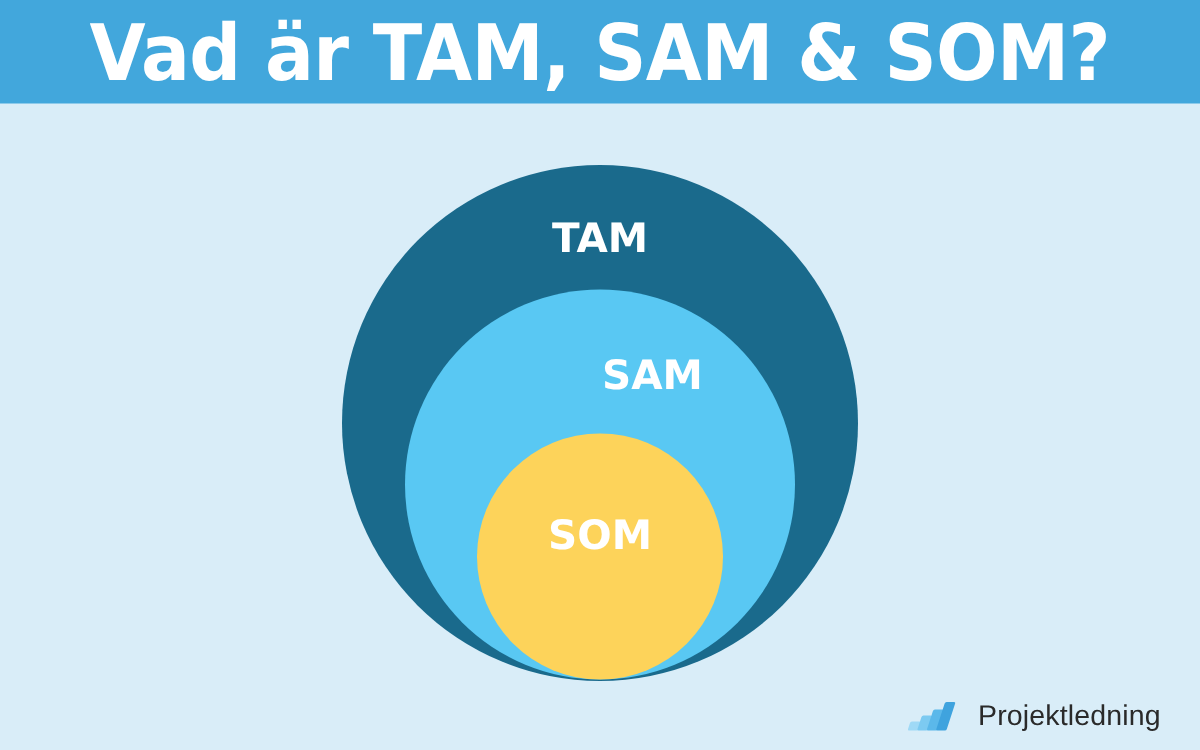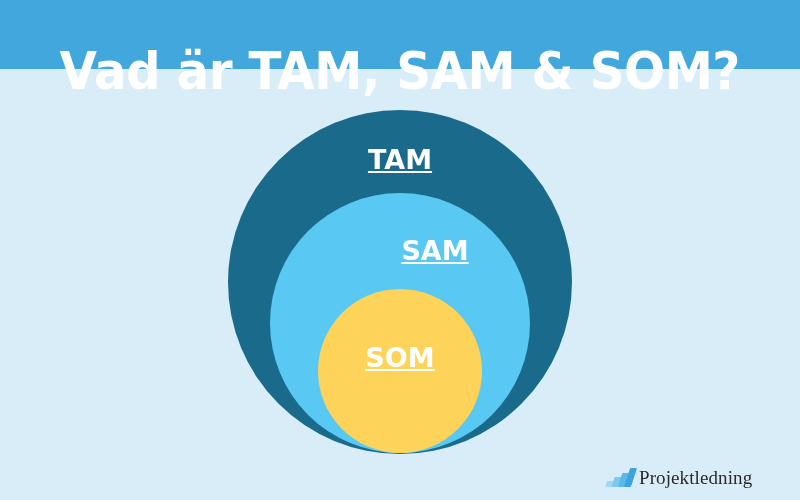--- a/index.html
+++ b/index.html
@@ -12,47 +12,45 @@
       position: absolute; left: 0; top: 0; width: 800px; height: 69px;
       background: #42a7dc;
     }
     .title {
       position: absolute; left: 0; top: 0; width: 800px; height: 69px;
       display: flex; align-items: center; justify-content: center;
       color: #ffffff; font-weight: bold; font-size: 52px;
       letter-spacing: -0.5px;
       font-family: "DejaVu Sans", sans-serif;
       white-space: nowrap;
-      margin-top: 35px;
     }
     .title span { display: inline-block; transform: scaleX(0.93); transform-origin: center; line-height: 1; margin-top: 2px; }
     .circle {
       position: absolute; border-radius: 50%;
     }
     .tam { left: 228px; top: 110px; width: 344px; height: 344px; background: #1a6a8c; }
     .sam { left: 270px; top: 193px; width: 260px; height: 260px; background: #59c8f3; }
     .som { left: 318px; top: 289px; width: 164px; height: 164px; background: #fdd35a; }
     .label {
       position: absolute; left: 0; width: 800px; text-align: center;
       color: #ffffff; font-weight: bold; font-size: 27px; line-height: 1;
       font-family: "DejaVu Sans", sans-serif;
-      text-decoration: underline;
     }
     .label-tam { top: 146px; }
     .label-sam { top: 237px; margin-left: 35px; }
     .label-som { top: 344px; }
     .logo {
       position: absolute; left: 603px; top: 463px; height: 28px;
       display: flex; align-items: center;
     }
     .logo-icon { width: 34px; height: 24px; position: relative; }
     .bar { position: absolute; bottom: 2px; width: 7px; transform: skewX(-18deg); border-radius: 1px; }
     .logo-text {
-      font-family: Liberation Serif, serif; font-size: 19px; color: #2a2a2a;
-      margin-left: 2px; letter-spacing: 0.1px; line-height: 1;
+      font-family: Liberation Sans, sans-serif; font-size: 19px; color: #2a2a2a;
+      margin-left: 15px; letter-spacing: 0.1px; line-height: 1;
     }
   </style>
 </head>
 <body>
 
 <div class="header"></div>
 <div class="title">
     <span>Vad är TAM, SAM &amp; SOM?</span>
   </div>
 

